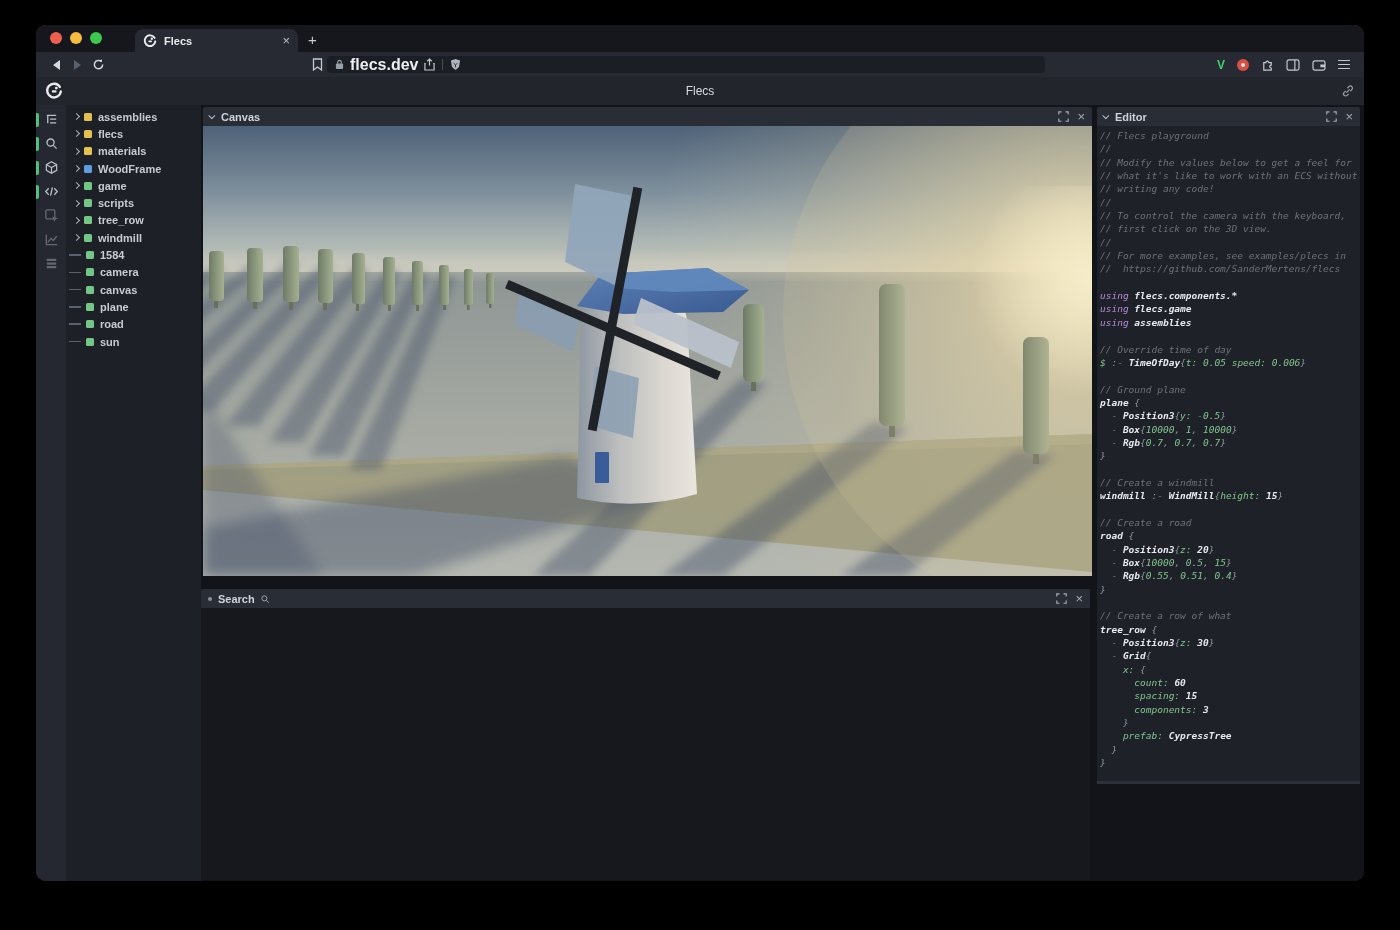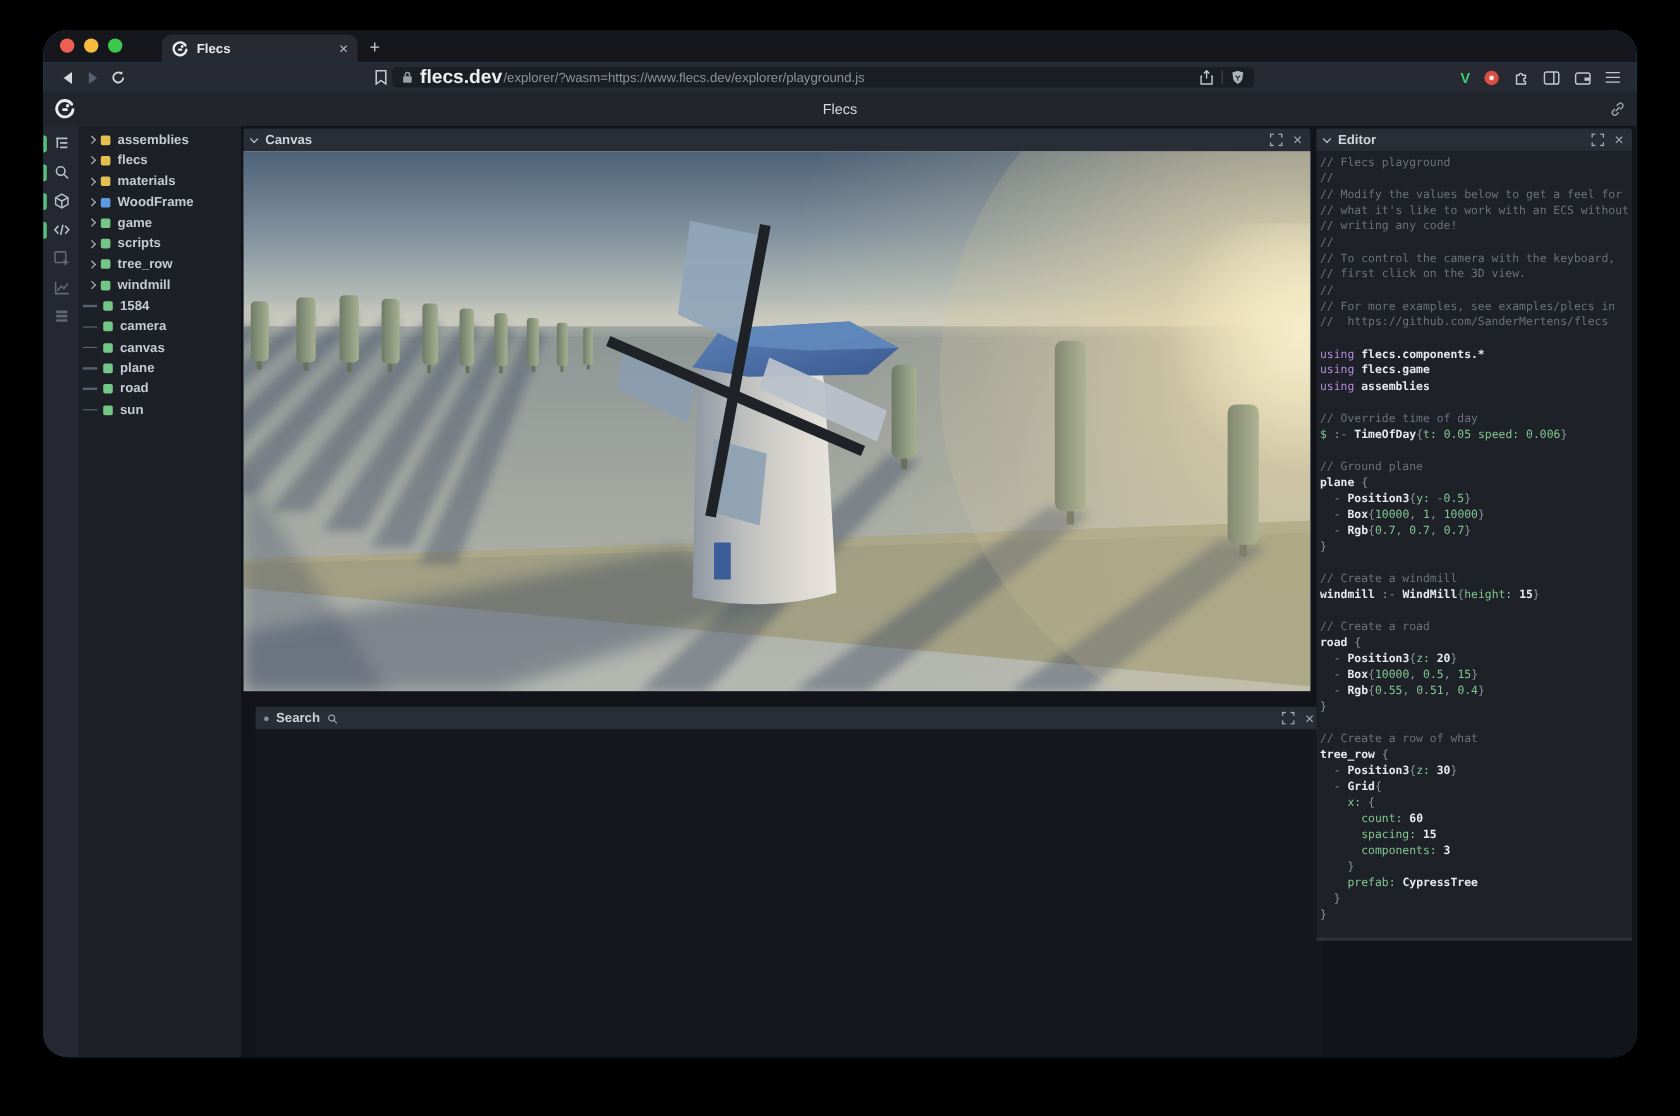--- a/index.html
+++ b/index.html
@@ -1,20 +1,20 @@
 <!DOCTYPE html>
 <html><head>
 <meta charset="utf-8">
 <style>
   * { margin:0; padding:0; box-sizing:border-box; }
   html,body { width:1400px; height:930px; background:#000; overflow:hidden;
               font-family:"Liberation Sans", sans-serif; }
 
   .window { position:absolute; left:36px; top:25px; width:1328px; height:856px;
-            background:#0369a1; border-radius:20px; overflow:hidden;
+            background:#be185d; border-radius:10px; overflow:hidden;
             box-shadow:0 12px 50px rgba(0,0,0,.7); }
 
   
   .tabbar { position:absolute; left:0; top:0; right:0; height:27px; background:#15171d;
             display:flex; align-items:flex-end; }
   .lights { display:flex; gap:8px; margin:0 0 8px 14px; }
   .light { width:12px; height:12px; border-radius:50%; }
   .tab { margin-left:33px; width:163px; height:23px; background:#272a32; border-radius:8px 8px 0 0;
          display:flex; align-items:center; padding:0 8px; gap:7px; }
   .tab-title { font-size:11px; font-weight:700; color:#e8eaee; flex:1; }
@@ -71,25 +71,25 @@
   .chev { width:5px; height:5px; border-left:1.5px solid #b8bec8; border-bottom:1.5px solid #b8bec8;
           transform:rotate(-45deg) translateY(-1px); flex:none; }
   .dot { width:4px; height:4px; border-radius:50%; background:#8a909a; flex:none; }
   .ptitle { font-size:11px; font-weight:700; color:#ced3da; }
   .phdr-right { margin-left:auto; display:flex; align-items:center; gap:8px; }
   .pclose { font-size:13px; color:#a6acb6; line-height:1; }
 
   .canvas-panel { position:absolute; left:2px; top:2px; width:889px; }
   .canvas-body { width:889px; height:450px; background:#8fa0ab; overflow:hidden; }
 
-  .search-panel { position:absolute; left:12px; top:484px; width:889px; bottom:1px; }
+  .search-panel { position:absolute; left:0; top:484px; width:889px; bottom:1px; }
   .search-body { position:absolute; left:0; top:19px; right:0; bottom:0; background:#16181d; }
 
   .editor-panel { position:absolute; left:896px; top:2px; width:263px; }
-  .editor-body { width:263px; height:655px; background:#1e2128; padding:3px 0 0 3px; overflow:hidden; }
+  .editor-body { width:263px; height:655px; background:#1e2128; padding:3px 0 0 3px; overflow:hidden;font-style:italic; }
   .editor-resize { width:263px; height:3px; background:#2c313b; }
 
   .cl { font-family:"DejaVu Sans Mono", monospace; font-size:9.5px; line-height:13.35px;
         white-space:pre; color:#d0d4da; }
   .cm{color:#6c717b} .kw{color:#b48bd9} .id{color:#e6e9ef;font-weight:700}
   .key{color:#80c48e} .num{color:#80c48e} .val{color:#e6e9ef;font-weight:700} .pnc{color:#8f95a0}
 
   svg { display:block; }
 </style>
 </head>
@@ -132,21 +132,20 @@
       <svg width="11" height="13" viewBox="0 0 11 13">
         <path d="M1.5 1h8v11l-4-3-4 3z" fill="none" stroke="#c3c8d0" stroke-width="1.3"></path>
       </svg>
     </div>
     <div class="urlbar">
       <svg width="9" height="11" viewBox="0 0 10 12">
         <rect x="1" y="5" width="8" height="6" rx="1" fill="#9aa0ab"></rect>
         <path d="M3 5V3.5a2 2 0 0 1 4 0V5" fill="none" stroke="#9aa0ab" stroke-width="1.3"></path>
       </svg>
       <span class="url-host">flecs.dev</span>
-      <span class="url-path" style="margin-left:-5px">/explorer/?wasm=https://www.flecs.dev/explorer/playground.js</span>
       <div class="url-right">
         <svg width="11" height="13" viewBox="0 0 12 14">
           <path d="M6 1v7 M3.5 3.5 L6 1 L8.5 3.5" fill="none" stroke="#c3c8d0" stroke-width="1.3"></path>
           <path d="M2 6H1v7h10V6h-1" fill="none" stroke="#c3c8d0" stroke-width="1.3"></path>
         </svg>
         <div class="divider"></div>
         <svg width="11" height="13" viewBox="0 0 12 14">
           <path d="M6 1 L11 2.5 L10 9 Q9 11.5 6 13 Q3 11.5 2 9 L1 2.5 Z" fill="#aeb3bc"></path>
           <path d="M4 5.5 L6 7.5 L8 5.5 M6 7.5 V10" fill="none" stroke="#272a32" stroke-width="1"></path>
         </svg>

